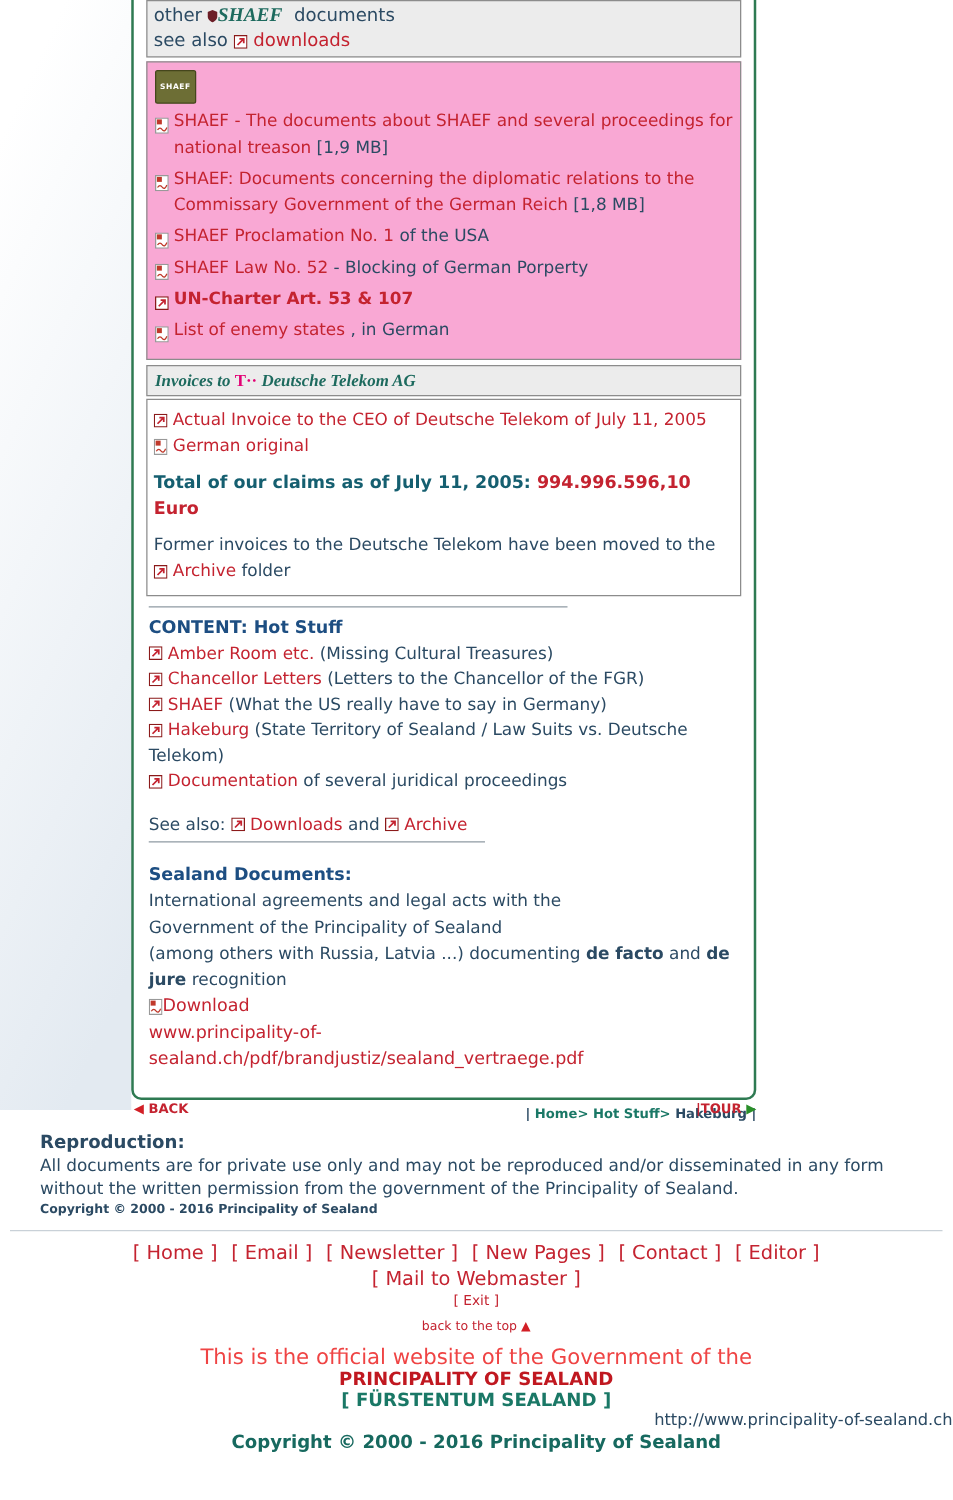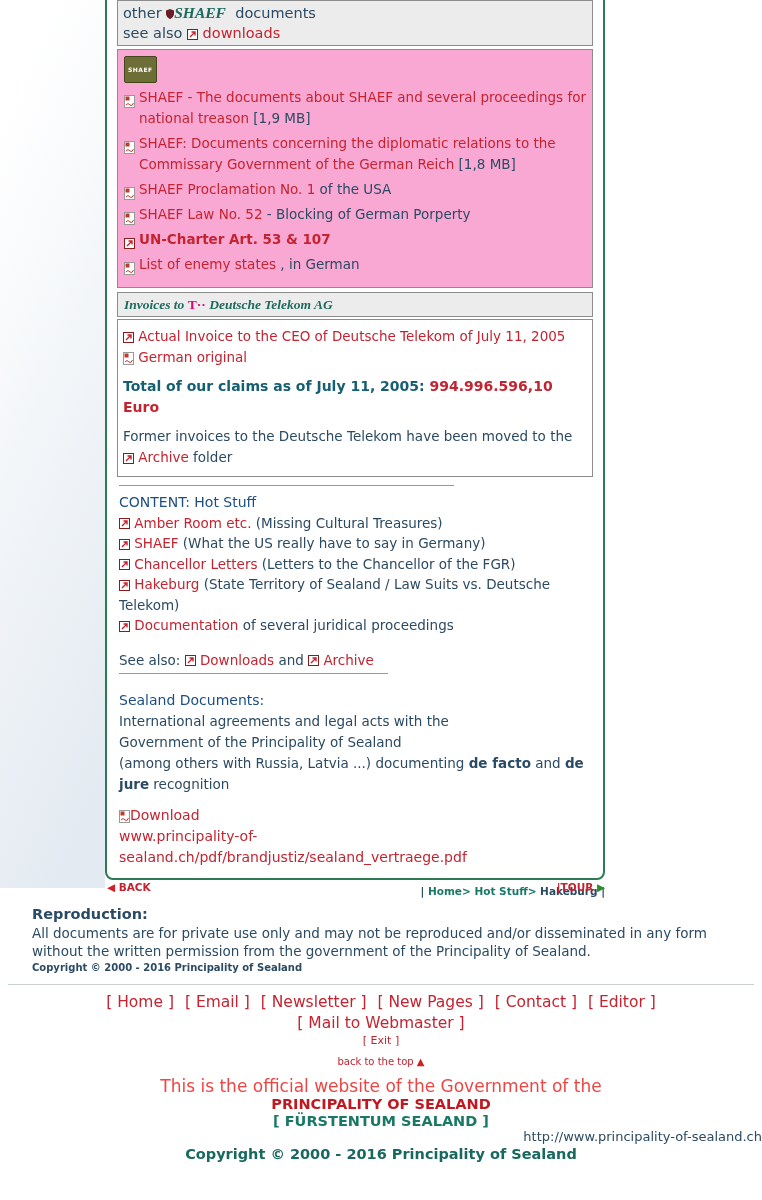--- a/index.html
+++ b/index.html
@@ -31,25 +31,25 @@
   .inv-hdr{margin-top:4px;background:#ececec;padding:2px 6px;
     font-family:"Liberation Serif","DejaVu Serif",serif;font-style:italic;font-weight:bold;
     font-size:13.5px;color:#1d6a5e;line-height:19px;}
   .tlogo{color:#e20074;font-family:"Liberation Serif","DejaVu Serif",serif;font-weight:bold;font-style:normal;}
   .inv-box{margin-top:2px;background:#fff;padding:6px 5px 8px 5px;font-size:13.5px;line-height:21px;}
   .total-line{margin-top:8px;font-weight:bold;font-size:14px;color:#155f70;}
   .total-val{color:#c42330;}
   .former{margin-top:8px;}
   .hr-short{border:0;border-top:1px solid #8f9aa3;width:335px;margin:8px 0 0 2px;}
   .content-sec{margin:6px 0 0 2px;font-size:13.5px;line-height:20.5px;}
-  .sec-head{font-weight:normal;color:#1d4e82;font-size:14px;}
+  .sec-head{font-weight:bold;color:#1d4e82;font-size:14px;}
   .see-also{display:inline-block;margin-top:14px;border-bottom:1px solid #8f9aa3;
     padding:0 14px 3px 0;}
   .sealand-sec{margin:16px 0 0 2px;font-size:13.5px;line-height:21px;}
-  .dl-block{margin-top:10px;font-size:14px;line-height:21px;}
+  .dl-block{font-size:14px;line-height:21px;}
   .red-tri{color:#d21f26;}
   .nav-row{position:absolute;left:105px;top:881px;width:500px;font-size:10.5px;font-weight:bold;}
   .nav-back{position:absolute;left:2px;top:0;color:#c42330;}
   .nav-crumb{position:absolute;left:0;width:100%;text-align:right;top:4px;color:#2b4a63;}
   .crumb-green{color:#1a7866;}
   .nav-tour{position:absolute;right:0;top:0;color:#c42330;}
   .tour-tri{color:#2a8f2a;}
   .repro{position:absolute;left:32px;top:906px;width:700px;}
   .repro h3{margin:0;font-size:14.5px;color:#2b4a63;}
   .repro p{margin:2px 0 0 0;font-size:13.5px;line-height:18px;color:#2b4a63;}
@@ -189,27 +189,27 @@
     <div>
       <span><svg width="11" height="11" viewBox="0 0 11 11">
             <use href="#ext-ic"></use>
           </svg></span>
       <a class="rlink">Amber Room etc.</a><span> (Missing Cultural Treasures)</span>
     </div>
     <div>
       <span><svg width="11" height="11" viewBox="0 0 11 11">
             <use href="#ext-ic"></use>
           </svg></span>
+      <a class="rlink">Chancellor Letters</a><span> (Letters to the Chancellor of the FGR)</span>
+    </div>
+    <div>
+      <span><svg width="11" height="11" viewBox="0 0 11 11">
+            <use href="#ext-ic"></use>
+          </svg></span>
       <a class="rlink">SHAEF</a><span> (What the US really have to say in Germany)</span>
-    </div>
-    <div>
-      <span><svg width="11" height="11" viewBox="0 0 11 11">
-            <use href="#ext-ic"></use>
-          </svg></span>
-      <a class="rlink">Chancellor Letters</a><span> (Letters to the Chancellor of the FGR)</span>
     </div>
     <div>
       <span><svg width="11" height="11" viewBox="0 0 11 11">
             <use href="#ext-ic"></use>
           </svg></span>
       <a class="rlink">Hakeburg</a><span> (State Territory of Sealand / Law Suits vs. Deutsche Telekom)</span>
     </div>
     <div>
       <span><svg width="11" height="11" viewBox="0 0 11 11">
             <use href="#ext-ic"></use>

